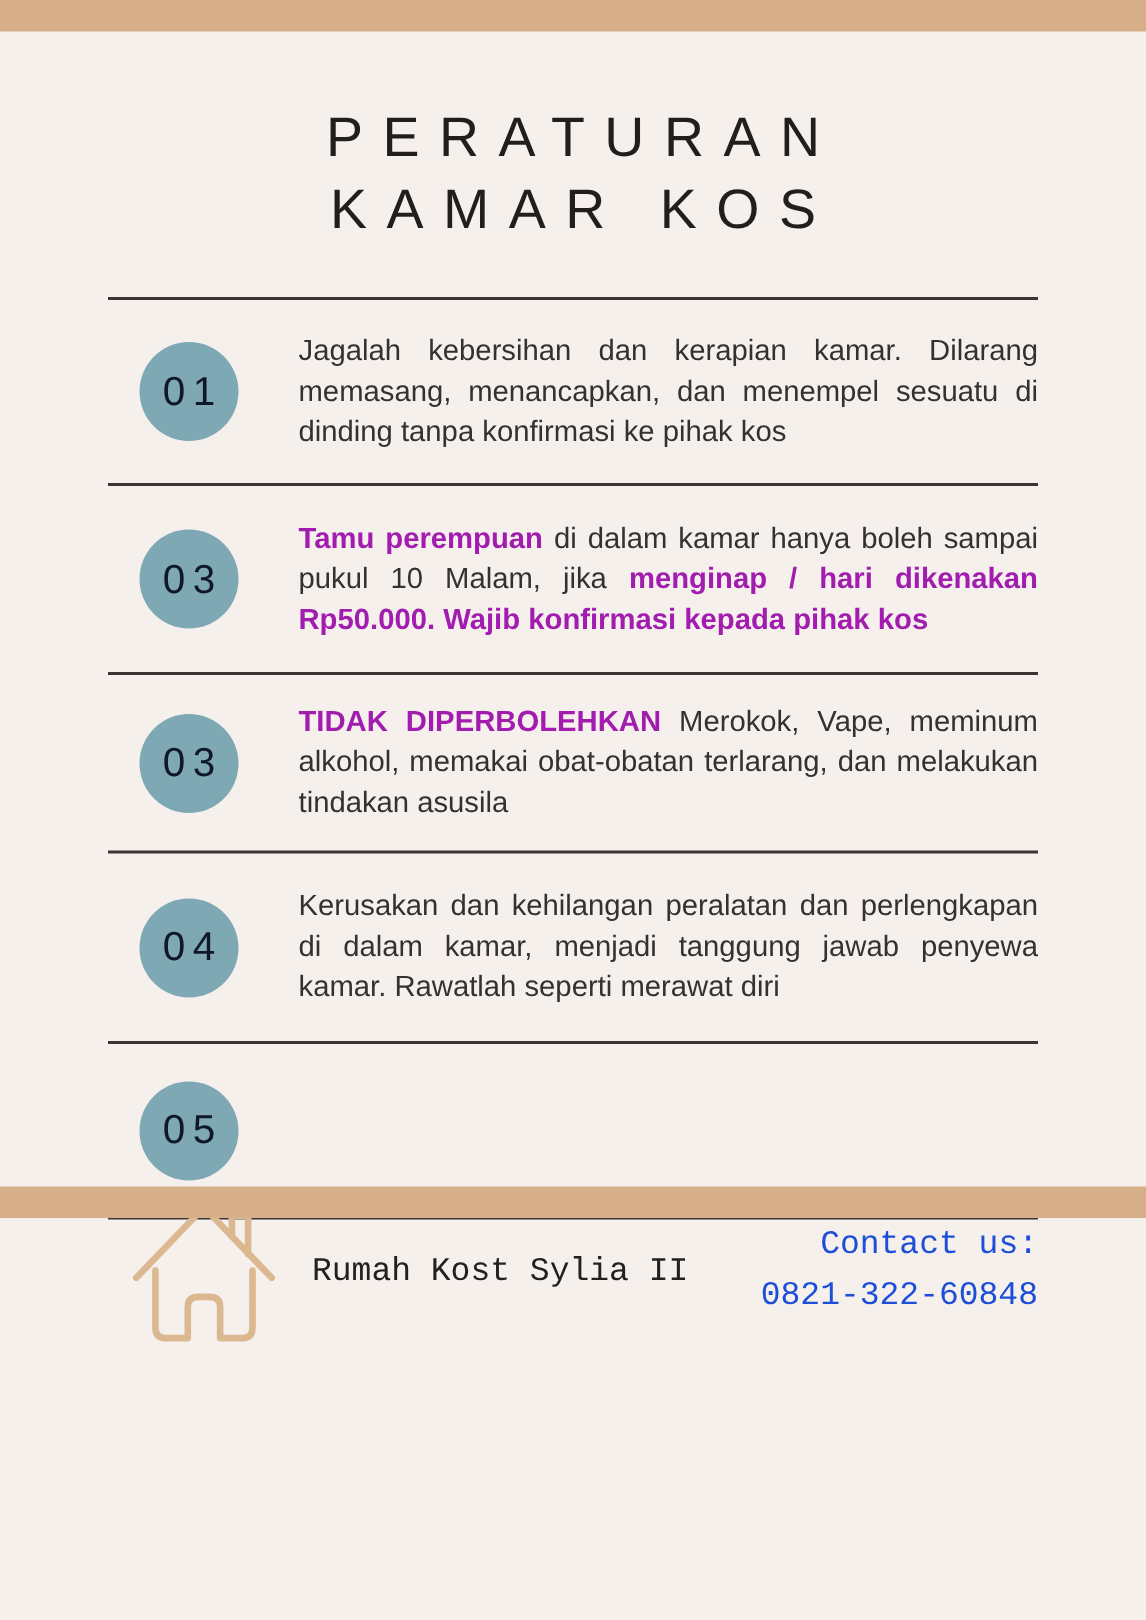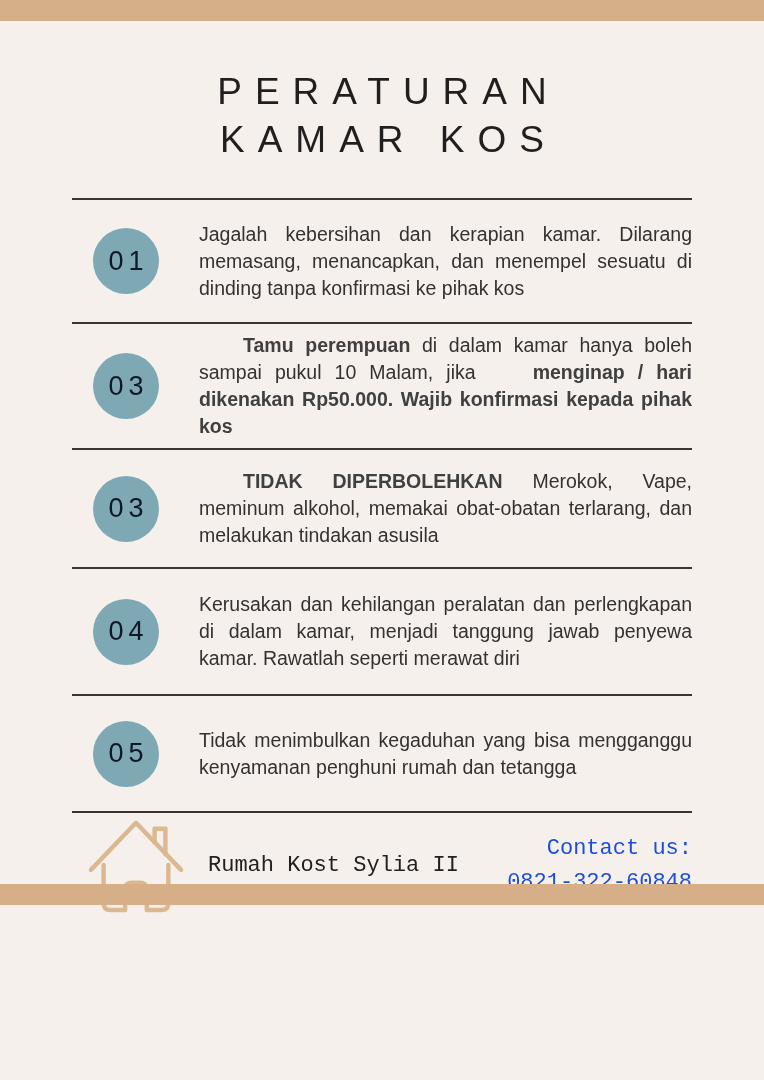--- a/index.html
+++ b/index.html
@@ -4,21 +4,21 @@
 <style>
   * { margin: 0; padding: 0; box-sizing: border-box; }
   html, body { width: 764px; height: 1080px; }
   body {
     font-family: "Liberation Sans", sans-serif;
     background: #f6f0ed;
     position: relative;
     overflow: hidden;
     color: #2e2c2b;
   }
-  .page { width: 764px; height: 905px; position: relative; }
+  .page { width: 764px; height: 812px; position: relative; }
 
   .bar { position: absolute; left: 0; width: 764px; height: 21px; background: #d6ae87; }
   .bar-top { top: 0; }
   .bar-bottom { bottom: 0; }
 
   .title-block {
     padding-top: 68px;
     text-align: center;
     color: #211f1e;
   }
@@ -60,21 +60,21 @@
     text-indent: 5px;
     margin-right: 40px;
   }
   .rule-text {
     flex: 1;
     font-size: 19.5px;
     line-height: 27px;
     text-align: justify;
     color: #343130;
   }
-  .rule-text strong { font-weight: 700; color: #404040; margin-left: 44px; }
+  .rule-text strong { font-weight: 700; color: #a21caf; }
 
   .footer {
     position: absolute;
     left: 0; right: 0;
     top: 847px; bottom: 21px;
     display: flex;
     align-items: center;
     padding: 0 72px 0 84px;
     font-family: Liberation Mono, monospace;
   }
@@ -121,21 +121,20 @@
       <div class="badge">
         <span>04</span>
       </div>
       <p class="rule-text"><span>Kerusakan dan kehilangan peralatan dan perlengkapan di dalam kamar, menjadi tanggung jawab penyewa kamar. Rawatlah seperti merawat diri</span></p>
     </div>
 
     <div class="rule-row">
       <div class="badge">
         <span>05</span>
       </div>
-      <p class="rule-text"><span>Tidak menimbulkan kegaduhan yang bisa mengganggu kenyamanan penghuni rumah dan tetangga</span></p>
     </div>
 
   </div>
 
   <div class="footer">
     <span class="house">
       <svg width="102" height="112" viewBox="0 0 104 112" fill="none" xmlns="http://www.w3.org/2000/svg">
         <path d="M20 58 L20 97 Q20 104 27 104 L42 104 L42 83 Q42 76 49 76 L57 76 Q64 76 64 83 L64 104 L79 104 Q86 104 86 97 L86 58" stroke="#dcb890" stroke-width="4.5" stroke-linecap="round" stroke-linejoin="round"></path>
         <path d="M7 63 L53 15 L99 63" stroke="#dcb890" stroke-width="4.5" stroke-linecap="round" stroke-linejoin="round"></path>
         <path d="M72 35 L72 21 L83 21 L83 47" stroke="#dcb890" stroke-width="4.5" stroke-linecap="round" stroke-linejoin="round"></path>

